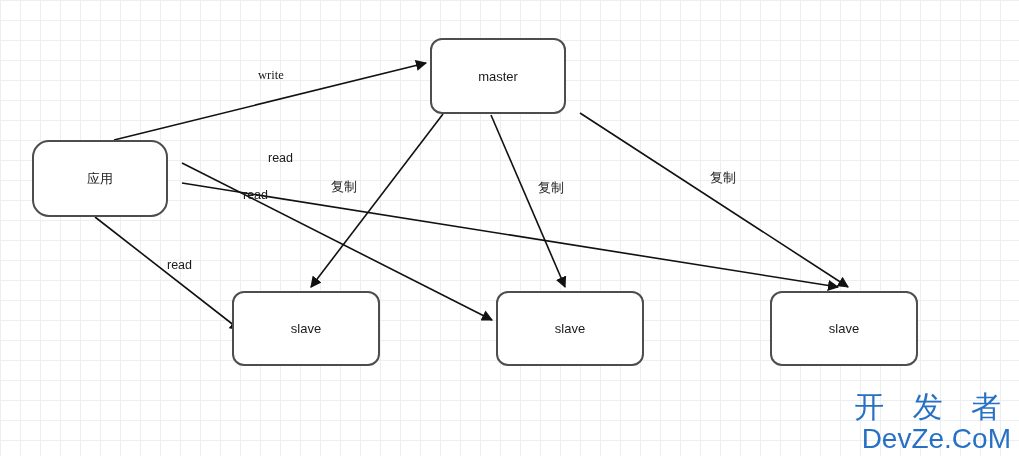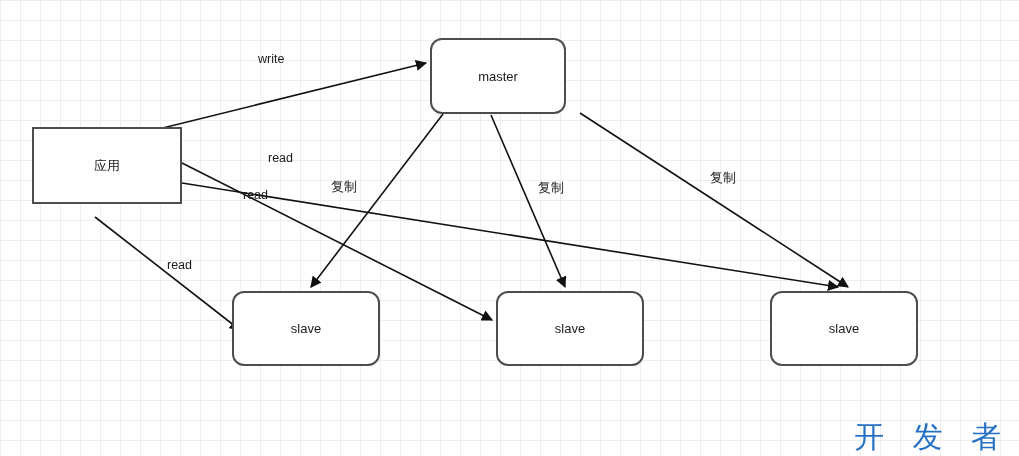--- a/index.html
+++ b/index.html
@@ -101,51 +101,52 @@
 
     <line x1="95" y1="217" x2="240" y2="330" stroke="#111111" stroke-width="1.6" marker-end="url(#arrowhead)"></line>
 
     <line x1="443" y1="114" x2="311" y2="287" stroke="#111111" stroke-width="1.6" marker-end="url(#arrowhead)"></line>
 
     <line x1="491" y1="115" x2="565" y2="287" stroke="#111111" stroke-width="1.6" marker-end="url(#arrowhead)"></line>
 
     <line x1="580" y1="113" x2="848" y2="287" stroke="#111111" stroke-width="1.6" marker-end="url(#arrowhead)"></line>
   </svg>
 
-  <div class="node sharp" style="left:32px; top:127px; width:150px; height:77px;">
+  <div class="node sharp" style="left:32px; top:140px; width:136px; height:77px;border-radius:17px;">
     <span>应用</span>
   </div>
 
   <div class="node rounded" style="left:430px; top:38px; width:136px; height:76px;">
     <span>master</span>
   </div>
 
   <div class="node rounded" style="left:232px; top:291px; width:148px; height:75px;">
     <span>slave</span>
   </div>
 
   <div class="node rounded" style="left:496px; top:291px; width:148px; height:75px;">
     <span>slave</span>
   </div>
 
   <div class="node rounded" style="left:770px; top:291px; width:148px; height:75px;">
     <span>slave</span>
   </div>
 
-  <div class="edge-label" style="left:258px; top:52px;">write</div>
+  <div class="edge-label" style="left:258px; top:68px;font-family:Liberation Serif, serif;">write</div>
 
   <div class="edge-label" style="left:268px; top:151px;">read</div>
 
   <div class="edge-label" style="left:243px; top:188px;">read</div>
 
   <div class="edge-label" style="left:167px; top:258px;">read</div>
 
   <div class="edge-label cn" style="left:331px; top:178px;">复制</div>
 
   <div class="edge-label cn" style="left:538px; top:179px;">复制</div>
 
   <div class="edge-label cn" style="left:710px; top:169px;">复制</div>
 
   <div id="watermark">
     <div class="wm-cn">开 发 者</div>
+    <div class="wm-en">DevZe.CoM</div>
   </div>
 
 </div>
 
 </body></html>

